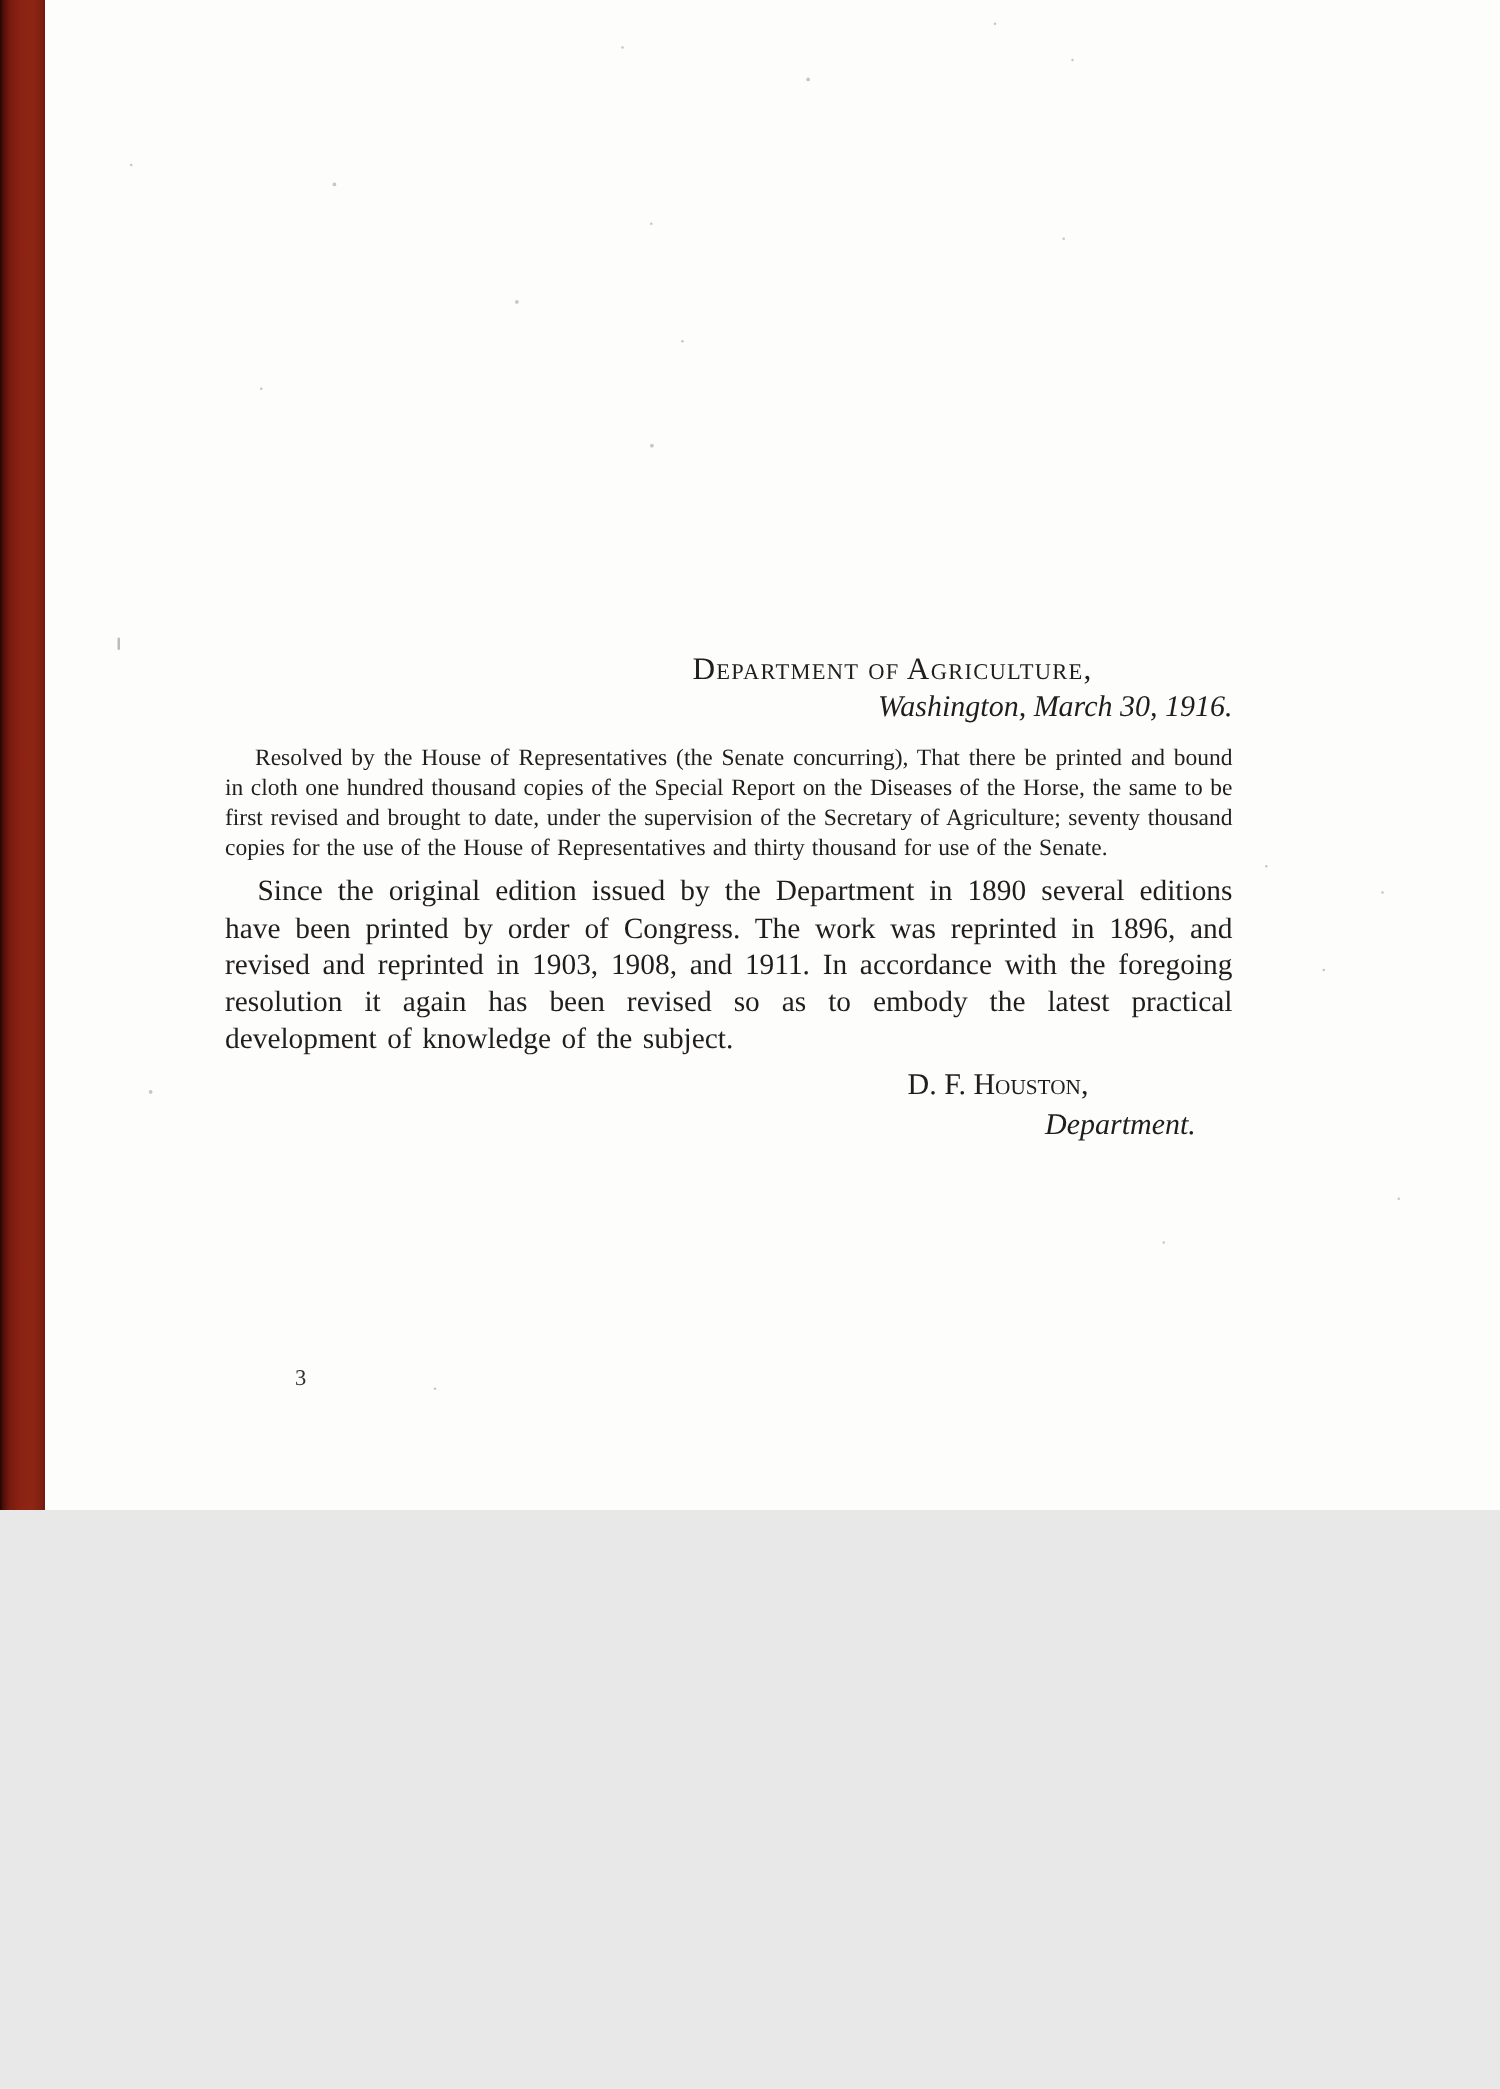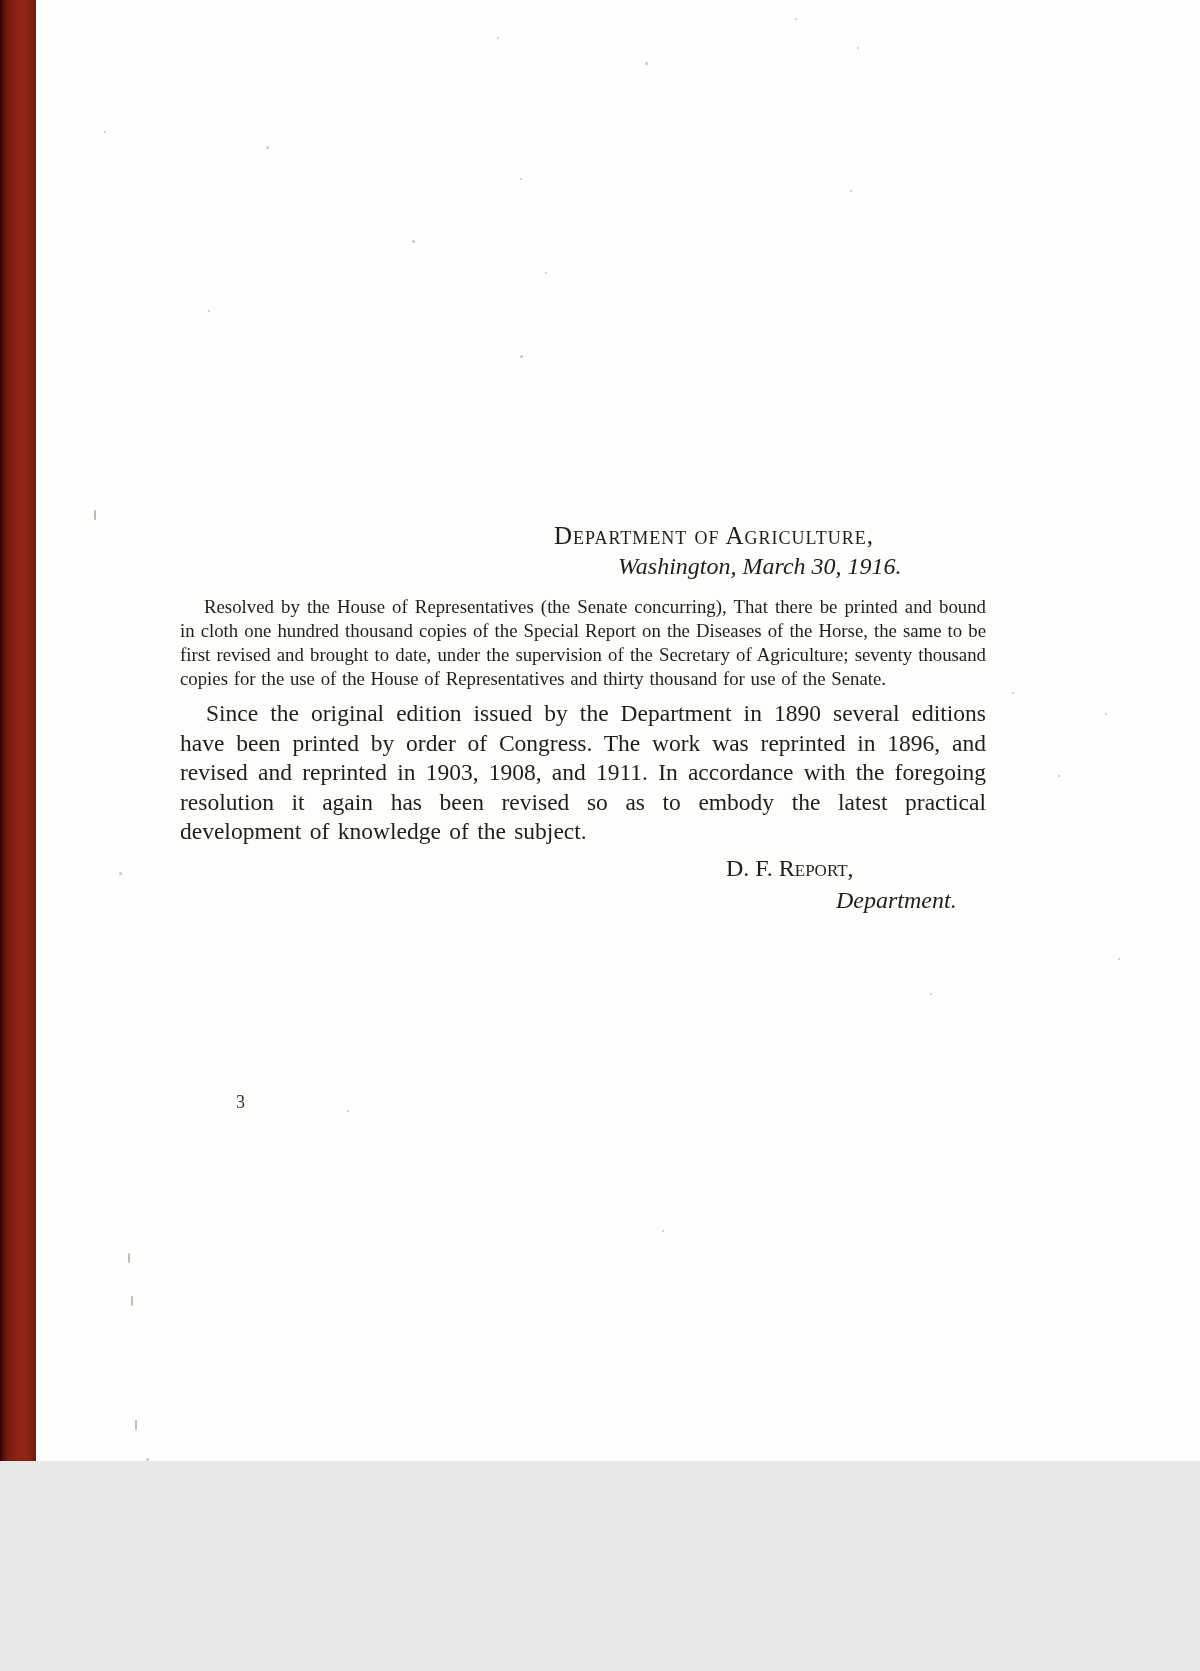--- a/index.html
+++ b/index.html
@@ -3,21 +3,21 @@
 <meta charset="utf-8">
 <style>
   html, body {
     margin: 0;
     padding: 0;
     background: #e8e8e8;
   }
   .page {
     position: relative;
     width: 1200px;
-    height: 1461px;
+    height: 1208px;
     margin: 0 auto;
     background: #fdfdfb;
     font-family: "Liberation Serif", "DejaVu Serif", serif;
     color: #211e1a;
     overflow: hidden;
   }
   .binding-stripe {
     position: absolute;
     left: 0;
     top: 0;
@@ -46,20 +46,21 @@
     line-height: 28px;
     white-space: nowrap;
   }
   .dateline {
     margin-left: 438px;
     margin-top: 2px;
     font-style: italic;
     font-size: 24px;
     line-height: 28px;
     white-space: nowrap;
+    text-align: right;
   }
   .para {
     font-size: 23.5px;
     line-height: 29.4px;
     text-align: justify;
     text-indent: 26px;
     word-spacing: 2.5px;
     margin: 10px 0 0 0;
   }
   .quote {
@@ -121,21 +122,21 @@
 
     <div class="dept-line">Department of Agriculture,</div>
 
     <div class="dateline">Washington, March 30, 1916.</div>
 
 
     <p class="quote"><span class="quote-lead">Resolved by the House of Representatives (the Senate concurring),</span><span> That there be printed and bound in cloth one hundred thousand copies of the Special Report on the Diseases of the Horse, the same to be first revised and brought to date, under the supervision of the Secretary of Agriculture; seventy thousand copies for the use of the House of Representatives and thirty thousand for use of the Senate.</span></p>
 
     <p class="para para-2">Since the original edition issued by the Department in 1890 several editions have been printed by order of Congress. The work was reprinted in 1896, and revised and reprinted in 1903, 1908, and 1911. In accordance with the foregoing resolution it again has been revised so as to embody the latest practical development of knowledge of the subject.</p>
 
-    <div class="sig-name">D. F. Report,</div>
+    <div class="sig-name">D. F. Houston,</div>
 
     <div class="sig-title">Department.</div>
 
   </div>
 
   <div class="page-number">3</div>
 
   <div class="speck tiny" style="left:795px; top:18px;"></div>
   <div class="speck tiny" style="left:497px; top:37px;"></div>
   <div class="speck dot" style="left:645px; top:62px;"></div>

